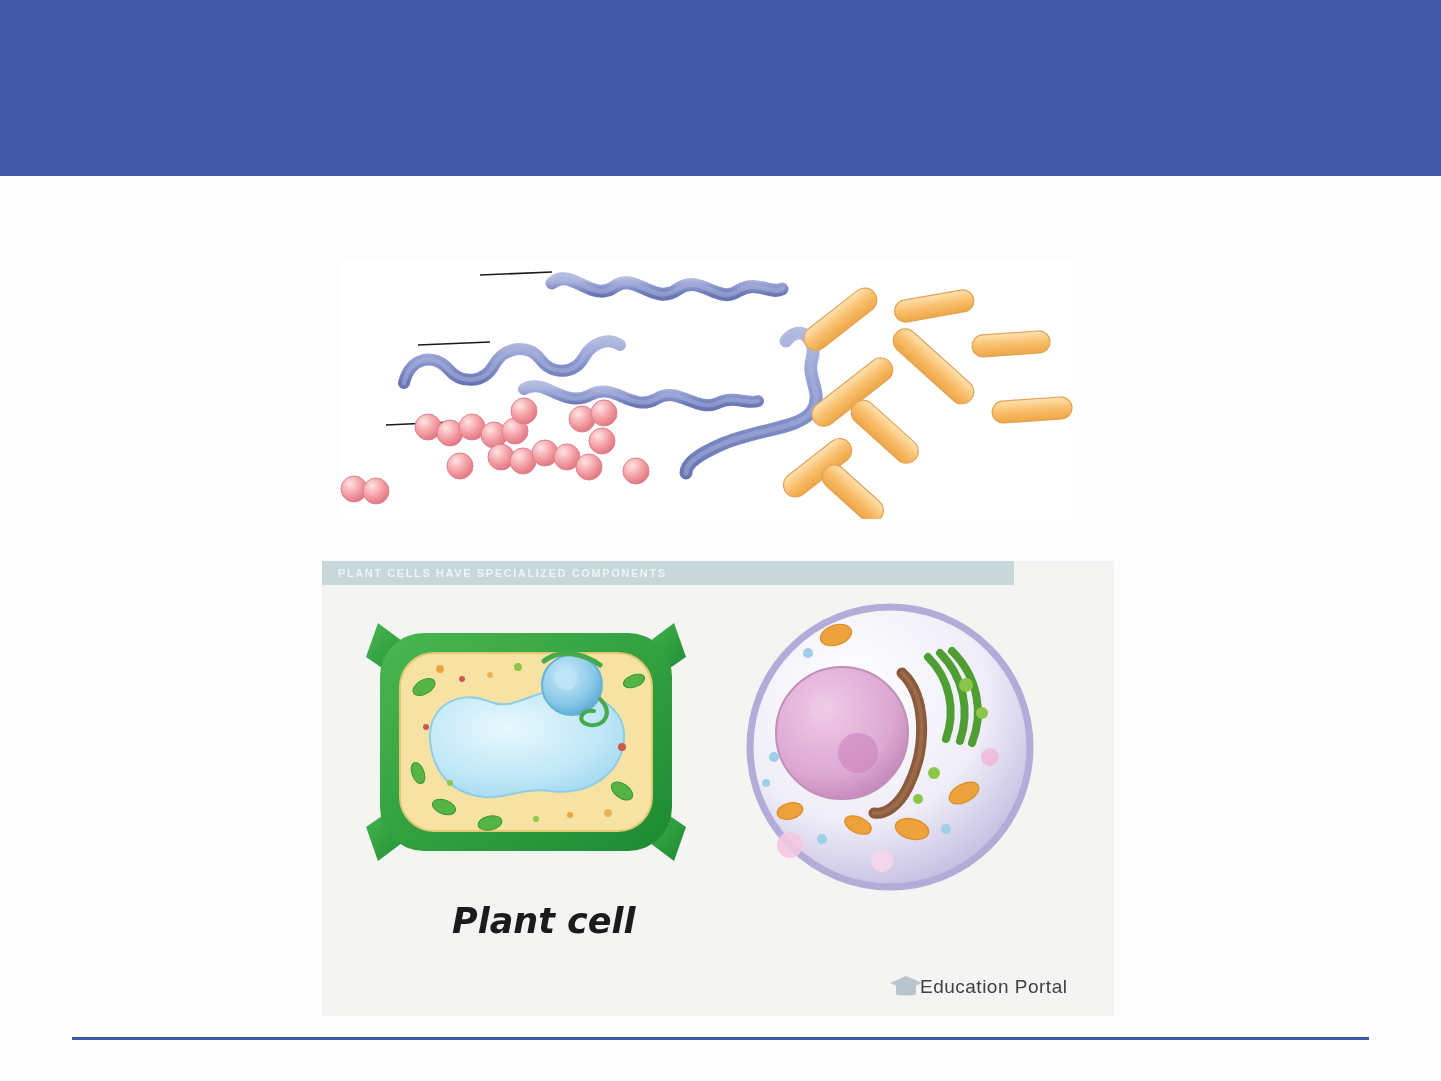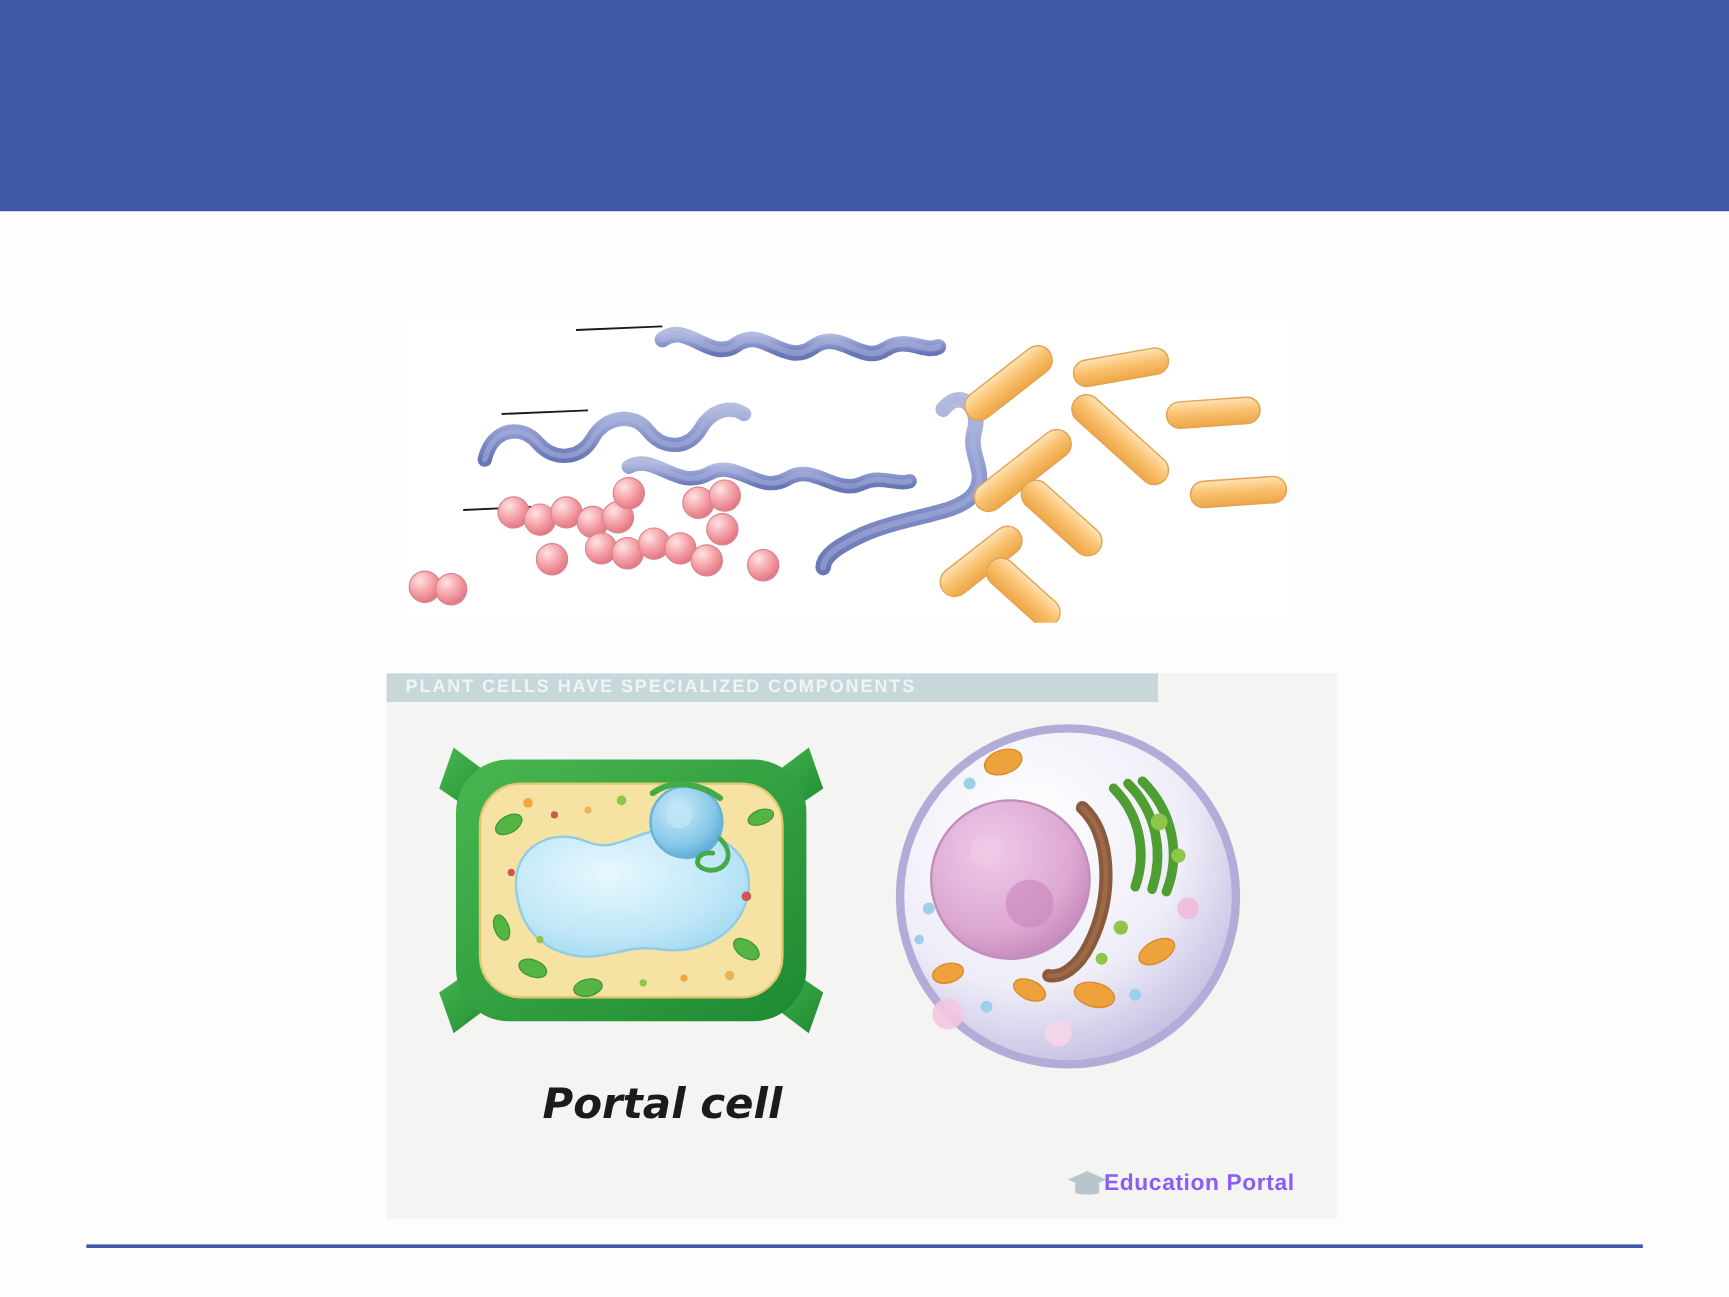--- a/index.html
+++ b/index.html
@@ -70,25 +70,25 @@
     top: 561px;
     width: 792px;
     height: 455px;
     background: #f4f4f2;
     overflow: hidden;
   }
   .fig-cells-header {
     position: absolute;
     left: 0;
     top: 0;
-    width: 643px;
+    width: 692px;
     height: 24px;
     background: #c8d7d9;
     color: #eef5f6;
-    font-size: 15px;
+    font-size: 11px;
     letter-spacing: 1.6px;
     line-height: 24px;
     padding-left: 16px;
     box-sizing: border-box;
     font-weight: bold;
     white-space: nowrap;
     overflow: hidden;
   }
   .cell-caption {
     position: absolute;
@@ -99,23 +99,23 @@
     font-family: "DejaVu Sans", sans-serif;
   }
   .cap-plant { left: 130px; top: 340px; }
   .cap-animal { left: 480px; top: 340px; }
 
   .portal-brand {
     position: absolute;
     left: 598px;
     top: 415px;
     font-size: 19px;
-    color: #8b5cf6;
+    color: #404040;
     letter-spacing: 0.5px;
-    font-weight: bold;
+    font-weight: normal;
   }
 </style>
 </head>
 <body>
 
 <div class="slide">
 
   <div class="top-band">
     <div class="title-text"></div>
   </div>
@@ -333,18 +333,18 @@
           <circle cx="486" cy="92" r="5" fill="#9ecfe8"></circle>
         </g>
       </g>
 
       <g transform="translate(568 414)">
         <path d="M0 8 L16 1 L32 8 L16 15 Z" fill="#b9c5cc"></path>
         <path d="M6 11 L6 19 C6 21, 26 21, 26 19 L26 11" fill="#b9c5cc"></path>
       </g>
     </svg>
 
-    <div class="cell-caption cap-plant">Portal cell</div>
+    <div class="cell-caption cap-plant">Plant cell</div>
     <div class="portal-brand">Education Portal</div>
   </div>
 
   <div class="bottom-rule"></div>
 </div>
 
 </body></html>

